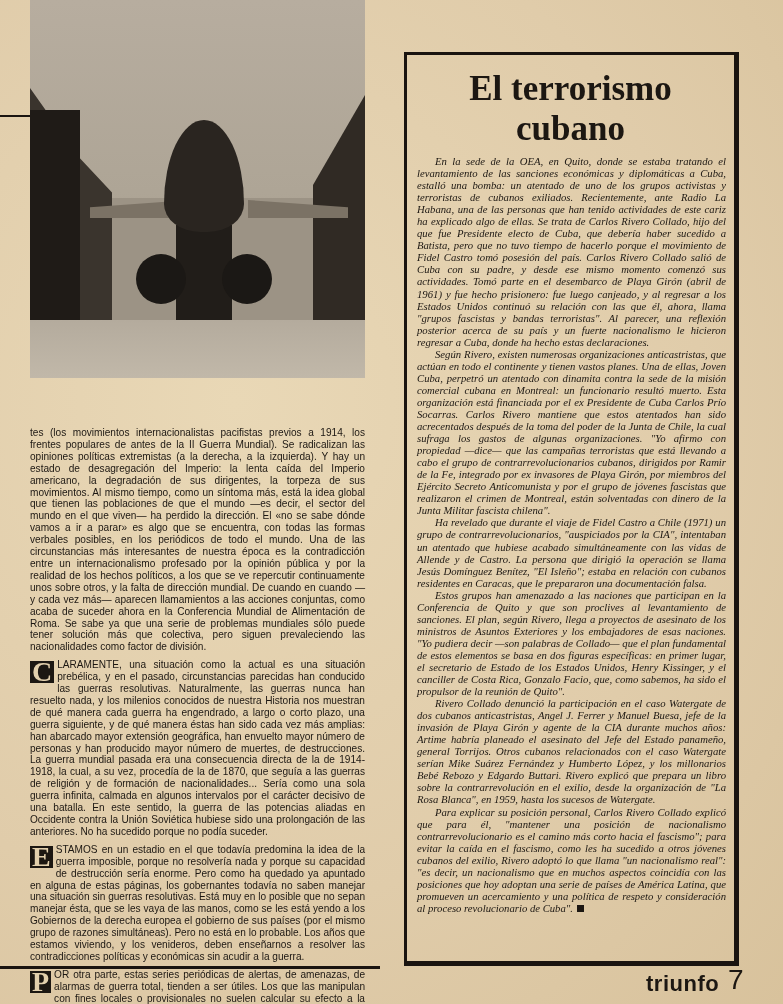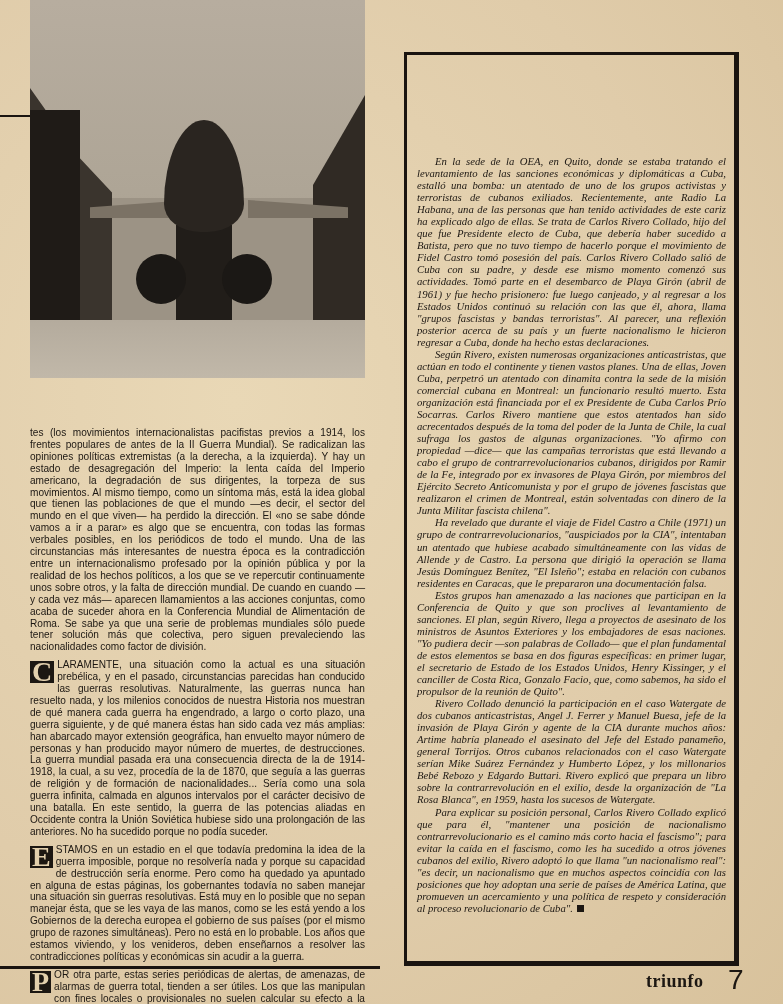--- a/index.html
+++ b/index.html
@@ -70,21 +70,21 @@
   }
   .box-body {
     position:absolute; left:10px; top:100px; width:309px;
     font-family:"Liberation Serif", serif; font-style:italic;
     font-size:10.7px; line-height:12.05px; text-align:justify;
   }
   .box-body p { margin:0; text-indent:18px;font-family:Liberation Serif, serif; }
   .end-mark { display:inline-block; width:7px; height:7px; background:#1c1712; margin-left:4px; vertical-align:0; }
   .footer-logo {
     position:absolute; left:646px; top:971px;
-    font-family:Liberation Serif, serif; font-weight:bold; font-size:18px;
+    font-family:Liberation Sans, sans-serif; font-weight:bold; font-size:22px;
     color:#1c1712; letter-spacing:0.5px;
   }
   .page-number {
     position:absolute; left:728px; top:964px;
     font-family:"Liberation Sans", sans-serif; font-size:28px; color:#1c1712;
   }
 </style>
 </head>
 <body>
 
@@ -122,20 +122,24 @@
     </p>
     <p>
       <span class="dropcap">P</span>
       <span>OR otra parte, estas series periódicas de alertas, de amenazas, de alarmas de guerra total, tienden a ser útiles. Los que las manipulan con fines locales o provisionales no suelen calcular su efecto a la larga: el de un mayor rechazo de las poblaciones civiles por esa forma de resolución de los conflictos.</span>
     </p>
   </div>
 
   <div class="bottom-rule"></div>
 
   <div class="box">
+    <div class="box-title">
+      <div>El terrorismo</div>
+      <div>cubano</div>
+    </div>
     <div class="box-body">
       <p>En la sede de la OEA, en Quito, donde se estaba tratando el levantamiento de las sanciones económicas y diplomáticas a Cuba, estalló una bomba: un atentado de uno de los grupos activistas y terroristas de cubanos exiliados. Recientemente, ante Radio La Habana, una de las personas que han tenido actividades de este cariz ha explicado algo de ellas. Se trata de Carlos Rivero Collado, hijo del que fue Presidente electo de Cuba, que debería haber sucedido a Batista, pero que no tuvo tiempo de hacerlo porque el movimiento de Fidel Castro tomó posesión del país. Carlos Rivero Collado salió de Cuba con su padre, y desde ese mismo momento comenzó sus actividades. Tomó parte en el desembarco de Playa Girón (abril de 1961) y fue hecho prisionero: fue luego canjeado, y al regresar a los Estados Unidos continuó su relación con las que él, ahora, llama "grupos fascistas y bandas terroristas". Al parecer, una reflexión posterior acerca de su país y un fuerte nacionalismo le hicieron regresar a Cuba, donde ha hecho estas declaraciones.</p>
       <p>Según Rivero, existen numerosas organizaciones anticastristas, que actúan en todo el continente y tienen vastos planes. Una de ellas, Joven Cuba, perpetró un atentado con dinamita contra la sede de la misión comercial cubana en Montreal: un funcionario resultó muerto. Esta organización está financiada por el ex Presidente de Cuba Carlos Prío Socarras. Carlos Rivero mantiene que estos atentados han sido acrecentados después de la toma del poder de la Junta de Chile, la cual sufraga los gastos de algunas organizaciones. "Yo afirmo con propiedad —dice— que las campañas terroristas que está llevando a cabo el grupo de contrarrevolucionarios cubanos, dirigidos por Ramir de la Fe, integrado por ex invasores de Playa Girón, por miembros del Ejército Secreto Anticomunista y por el grupo de jóvenes fascistas que realizaron el crimen de Montreal, están solventadas con dinero de la Junta Militar fascista chilena".</p>
       <p>Ha revelado que durante el viaje de Fidel Castro a Chile (1971) un grupo de contrarrevolucionarios, "auspiciados por la CIA", intentaban un atentado que hubiese acabado simultáneamente con las vidas de Allende y de Castro. La persona que dirigió la operación se llama Jesús Domínguez Benítez, "El Isleño"; estaba en relación con cubanos residentes en Caracas, que le prepararon una documentación falsa.</p>
       <p>Estos grupos han amenazado a las naciones que participan en la Conferencia de Quito y que son proclives al levantamiento de sanciones. El plan, según Rivero, llega a proyectos de asesinato de los ministros de Asuntos Exteriores y los embajadores de esas naciones. "Yo pudiera decir —son palabras de Collado— que el plan fundamental de estos elementos se basa en dos figuras específicas: en primer lugar, el secretario de Estado de los Estados Unidos, Henry Kissinger, y el canciller de Costa Rica, Gonzalo Facio, que, como sabemos, ha sido el propulsor de la reunión de Quito".</p>
       <p>Rivero Collado denunció la participación en el caso Watergate de dos cubanos anticastristas, Angel J. Ferrer y Manuel Buesa, jefe de la invasión de Playa Girón y agente de la CIA durante muchos años: Artime habría planeado el asesinato del Jefe del Estado panameño, general Torrijos. Otros cubanos relacionados con el caso Watergate serían Mike Suárez Fernández y Humberto López, y los millonarios Bebé Rebozo y Edgardo Buttari. Rivero explicó que prepara un libro sobre la contrarrevolución en el exilio, desde la organización de "La Rosa Blanca", en 1959, hasta los sucesos de Watergate.</p>
       <p><span>Para explicar su posición personal, Carlos Rivero Collado explicó que para él, "mantener una posición de nacionalismo contrarrevolucionario es el camino más corto hacia el fascismo"; para evitar la caída en el fascismo, como les ha sucedido a otros jóvenes cubanos del exilio, Rivero adoptó lo que llama "un nacionalismo real": "es decir, un nacionalismo que en muchos aspectos coincidía con las posiciones que hoy adoptan una serie de países de América Latina, que promueven un acercamiento y una política de respeto y consideración al proceso revolucionario de Cuba".</span><span class="end-mark"></span></p>
     </div>
   </div>
 

